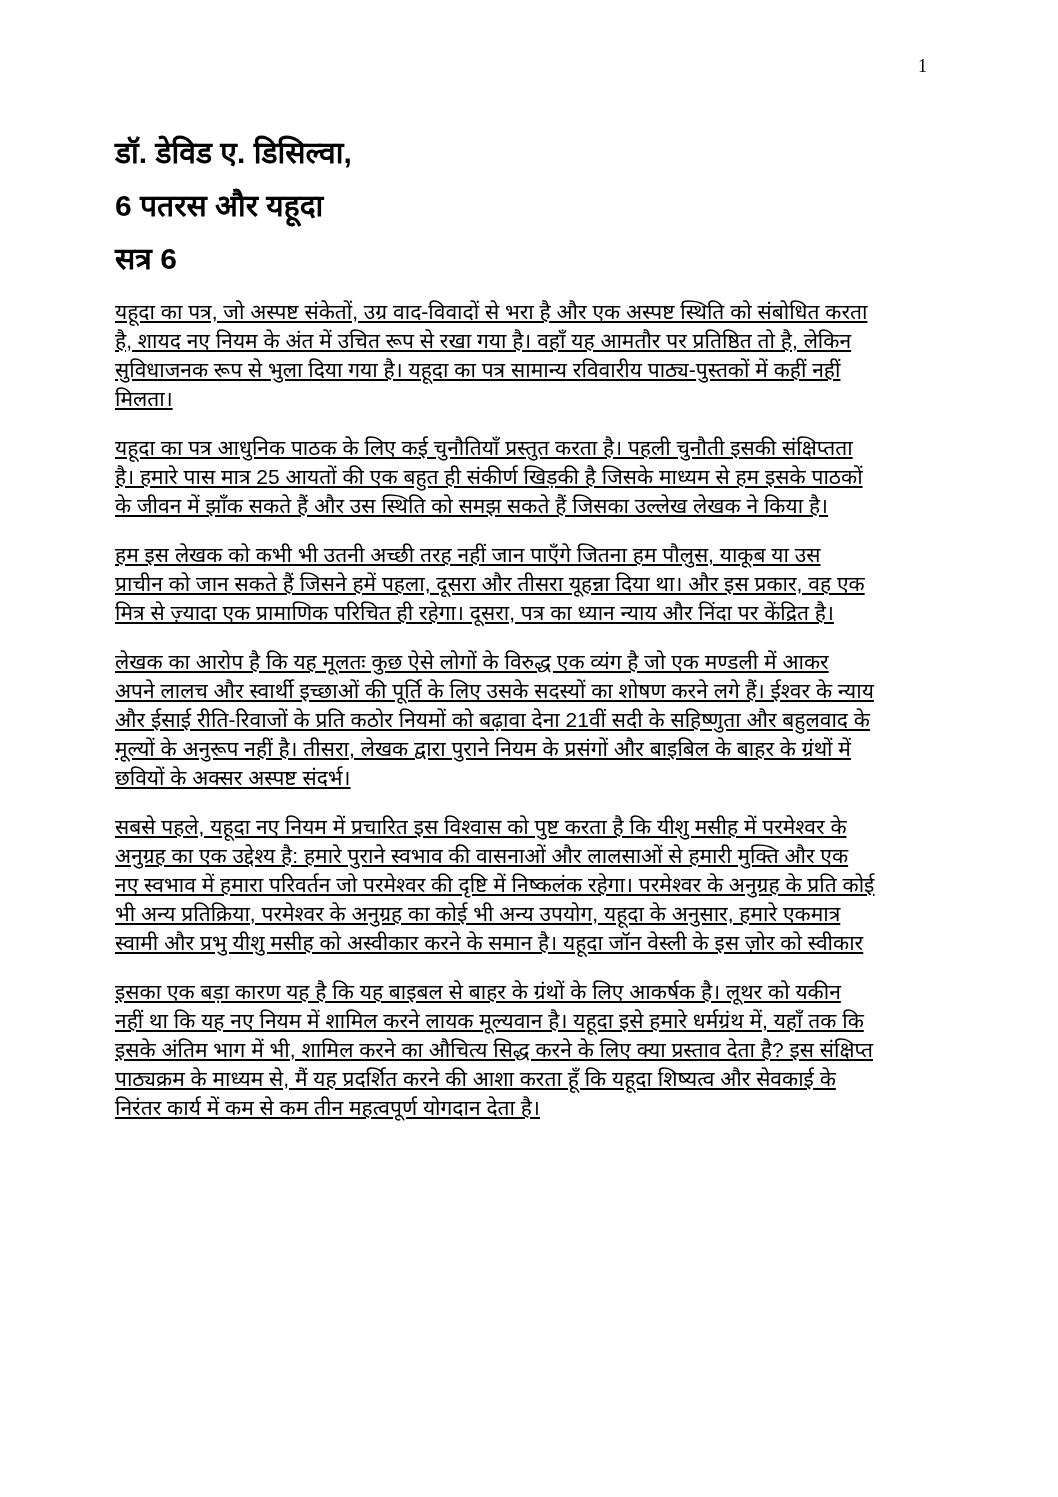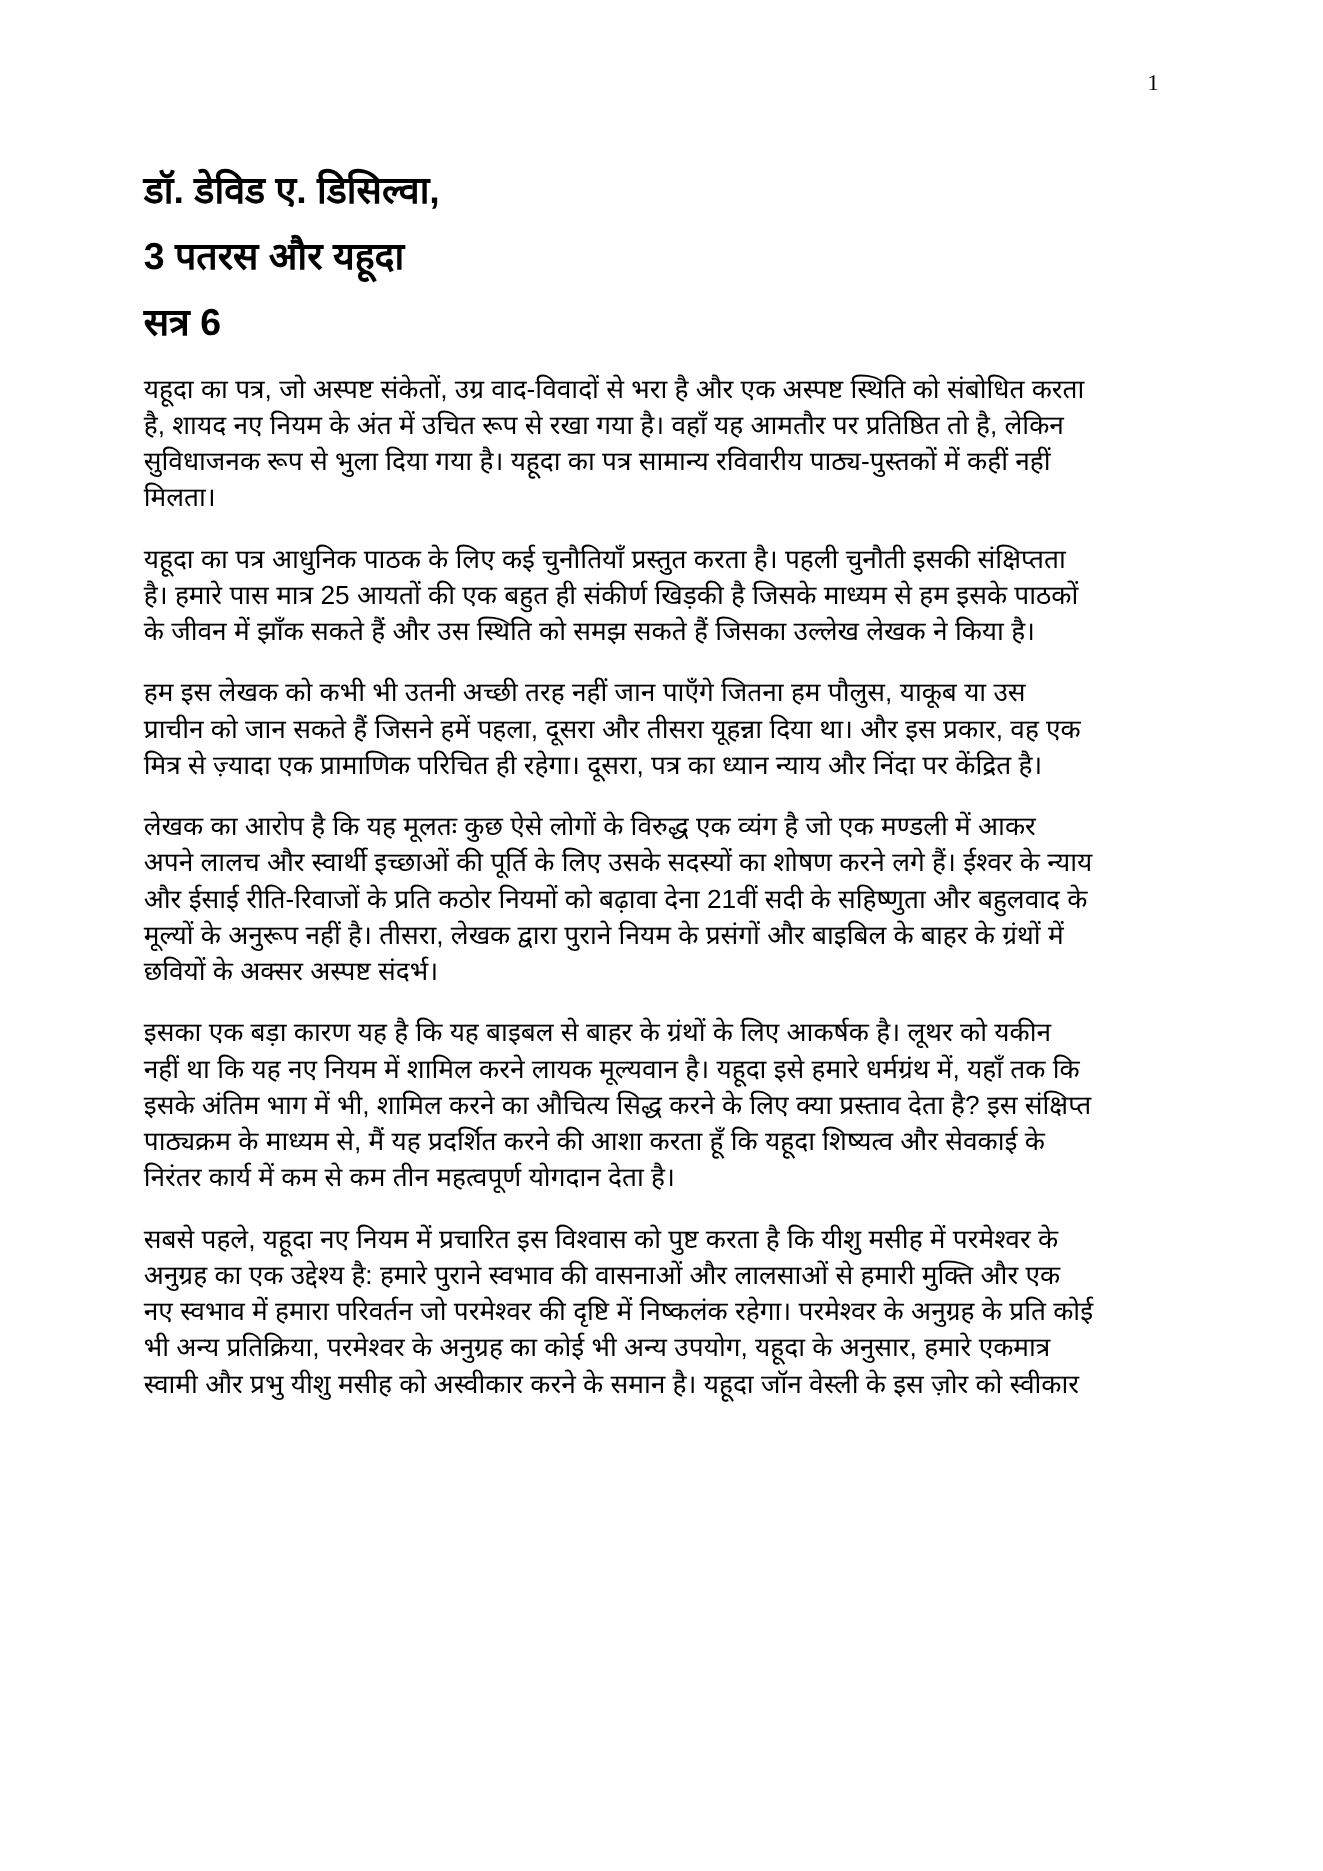--- a/index.html
+++ b/index.html
@@ -43,56 +43,57 @@
   .doc-body {
     margin-top: 12px;
   }
   .doc-body p.para {
     margin: 0 0 20px 0;
     font-size: 21px;
     line-height: 29px;
     text-align: left;
     white-space: pre-line; 
     color: #000000;
+    text-decoration: underline;
   }
 </style>
 </head>
 <body>
 
 <div class="page">
 
   <div class="page-number">1</div>
 
   <h1 class="doc-title">
     <span class="title-line">डॉ. डेविड ए. डिसिल्वा,</span>
-    <span class="title-line">3 पतरस और यहूदा</span>
+    <span class="title-line">6 पतरस और यहूदा</span>
     <span class="title-line">सत्र 6</span>
   </h1>
 
   <div class="doc-body">
     <p class="para">यहूदा का पत्र, जो अस्पष्ट संकेतों, उग्र वाद-विवादों से भरा है और एक अस्पष्ट स्थिति को संबोधित करता
 है, शायद नए नियम के अंत में उचित रूप से रखा गया है। वहाँ यह आमतौर पर प्रतिष्ठित तो है, लेकिन
 सुविधाजनक रूप से भुला दिया गया है। यहूदा का पत्र सामान्य रविवारीय पाठ्य-पुस्तकों में कहीं नहीं
 मिलता।</p>
     <p class="para">यहूदा का पत्र आधुनिक पाठक के लिए कई चुनौतियाँ प्रस्तुत करता है। पहली चुनौती इसकी संक्षिप्तता
 है। हमारे पास मात्र 25 आयतों की एक बहुत ही संकीर्ण खिड़की है जिसके माध्यम से हम इसके पाठकों
 के जीवन में झाँक सकते हैं और उस स्थिति को समझ सकते हैं जिसका उल्लेख लेखक ने किया है।</p>
     <p class="para">हम इस लेखक को कभी भी उतनी अच्छी तरह नहीं जान पाएँगे जितना हम पौलुस, याकूब या उस
 प्राचीन को जान सकते हैं जिसने हमें पहला, दूसरा और तीसरा यूहन्ना दिया था। और इस प्रकार, वह एक
 मित्र से ज़्यादा एक प्रामाणिक परिचित ही रहेगा। दूसरा, पत्र का ध्यान न्याय और निंदा पर केंद्रित है।</p>
     <p class="para">लेखक का आरोप है कि यह मूलतः कुछ ऐसे लोगों के विरुद्ध एक व्यंग है जो एक मण्डली में आकर
 अपने लालच और स्वार्थी इच्छाओं की पूर्ति के लिए उसके सदस्यों का शोषण करने लगे हैं। ईश्वर के न्याय
 और ईसाई रीति-रिवाजों के प्रति कठोर नियमों को बढ़ावा देना 21वीं सदी के सहिष्णुता और बहुलवाद के
 मूल्यों के अनुरूप नहीं है। तीसरा, लेखक द्वारा पुराने नियम के प्रसंगों और बाइबिल के बाहर के ग्रंथों में
 छवियों के अक्सर अस्पष्ट संदर्भ।</p>
+    <p class="para">सबसे पहले, यहूदा नए नियम में प्रचारित इस विश्वास को पुष्ट करता है कि यीशु मसीह में परमेश्वर के
+अनुग्रह का एक उद्देश्य है: हमारे पुराने स्वभाव की वासनाओं और लालसाओं से हमारी मुक्ति और एक
+नए स्वभाव में हमारा परिवर्तन जो परमेश्वर की दृष्टि में निष्कलंक रहेगा। परमेश्वर के अनुग्रह के प्रति कोई
+भी अन्य प्रतिक्रिया, परमेश्वर के अनुग्रह का कोई भी अन्य उपयोग, यहूदा के अनुसार, हमारे एकमात्र
+स्वामी और प्रभु यीशु मसीह को अस्वीकार करने के समान है। यहूदा जॉन वेस्ली के इस ज़ोर को स्वीकार</p>
     <p class="para">इसका एक बड़ा कारण यह है कि यह बाइबल से बाहर के ग्रंथों के लिए आकर्षक है। लूथर को यकीन
 नहीं था कि यह नए नियम में शामिल करने लायक मूल्यवान है। यहूदा इसे हमारे धर्मग्रंथ में, यहाँ तक कि
 इसके अंतिम भाग में भी, शामिल करने का औचित्य सिद्ध करने के लिए क्या प्रस्ताव देता है? इस संक्षिप्त
 पाठ्यक्रम के माध्यम से, मैं यह प्रदर्शित करने की आशा करता हूँ कि यहूदा शिष्यत्व और सेवकाई के
 निरंतर कार्य में कम से कम तीन महत्वपूर्ण योगदान देता है।</p>
-    <p class="para">सबसे पहले, यहूदा नए नियम में प्रचारित इस विश्वास को पुष्ट करता है कि यीशु मसीह में परमेश्वर के
-अनुग्रह का एक उद्देश्य है: हमारे पुराने स्वभाव की वासनाओं और लालसाओं से हमारी मुक्ति और एक
-नए स्वभाव में हमारा परिवर्तन जो परमेश्वर की दृष्टि में निष्कलंक रहेगा। परमेश्वर के अनुग्रह के प्रति कोई
-भी अन्य प्रतिक्रिया, परमेश्वर के अनुग्रह का कोई भी अन्य उपयोग, यहूदा के अनुसार, हमारे एकमात्र
-स्वामी और प्रभु यीशु मसीह को अस्वीकार करने के समान है। यहूदा जॉन वेस्ली के इस ज़ोर को स्वीकार</p>
   </div>
 
 </div>
 
 </body></html>

